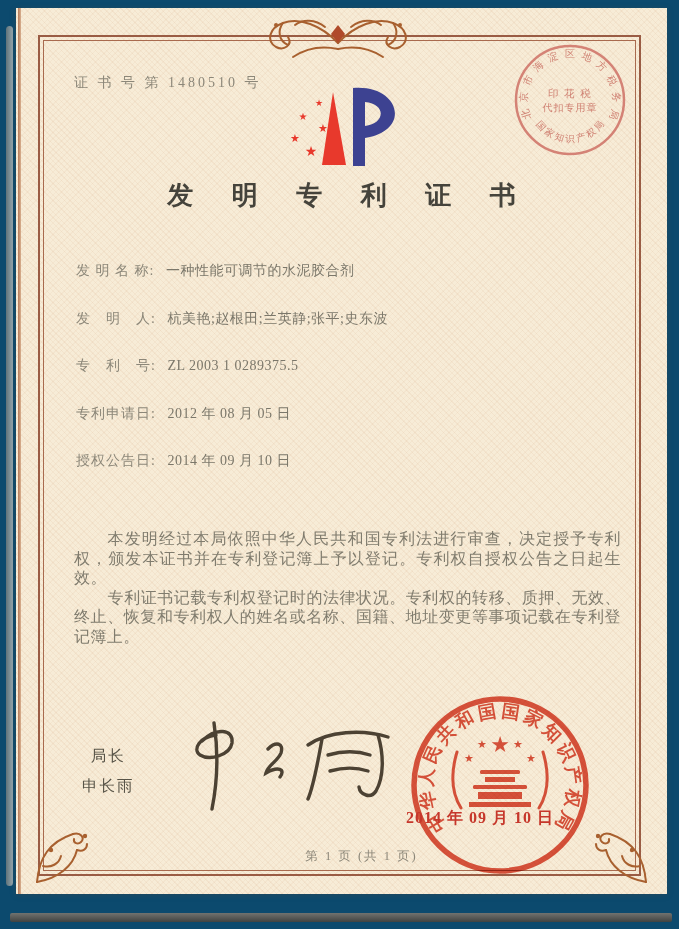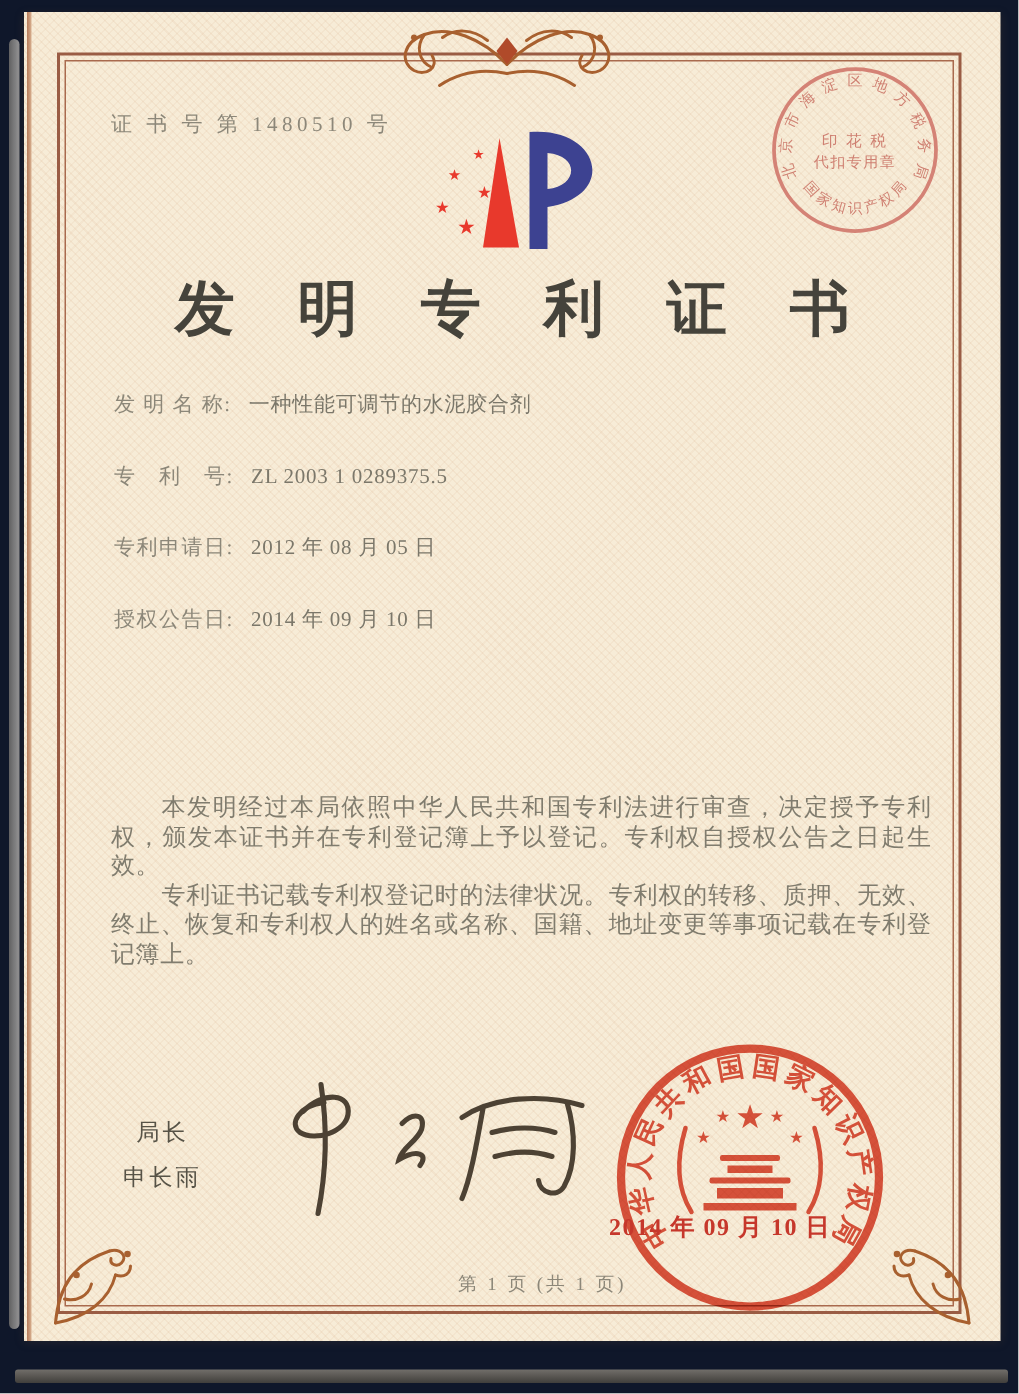--- a/index.html
+++ b/index.html
@@ -1,19 +1,19 @@
 <!DOCTYPE html>
 <html><head>
 <meta charset="utf-8">
 <style>
   * { margin:0; padding:0; box-sizing:border-box; }
   html,body { width:679px; height:929px; }
   body { background:#ffffff; font-family:"Liberation Serif", serif; position:relative; overflow:hidden; }
 
-  .photo { position:absolute; inset:0; background:#0f172a; }
+  .photo { position:absolute; inset:0; background:#0c4a6e; }
 
   
   .scan-edge-left { position:absolute; left:6px; top:26px; width:7px; height:860px;
     background:linear-gradient(90deg,#8d887f,#d4cfc7 85%); opacity:.65; border-radius:4px; }
   .scan-edge-bottom { position:absolute; left:10px; top:913px; width:662px; height:9px;
     background:linear-gradient(#7a766f,#45423d); opacity:.92; border-radius:2px; }
 
   
   .paper { position:absolute; left:16px; top:8px; width:651px; height:886px;
     background-color:#f7ecd7;
@@ -36,21 +36,21 @@
 
   .cert-no { position:absolute; left:58px; top:66px; font-size:14px; letter-spacing:3px;
     color:#8c8779; }
 
   .tax-stamp { position:absolute; left:495px; top:33px; width:118px; height:118px; opacity:.85; }
 
   .logo { position:absolute; left:257px; top:72px; width:130px; height:92px; }
   .logo .star { font-family:"DejaVu Sans", sans-serif; fill:#e8392c; }
 
   .title { position:absolute; left:0; top:170px; width:100%; text-align:center;
-    font-size:40px; font-weight:600; letter-spacing:16px; text-indent:16px; color:#45433b; }
+    font-size:26px; font-weight:600; letter-spacing:16px; text-indent:16px; color:#45433b; }
 
   .fields { position:absolute; left:60px; top:252px; display:flex; flex-direction:column;
     gap:26.5px; font-size:14px; }
   .field-row { line-height:21px; white-space:nowrap; }
   .field-label { color:#8c8779; letter-spacing:1px; }
   .field-value { color:#7b776a; margin-left:8px; letter-spacing:.5px; }
 
   .paragraphs { position:absolute; left:58px; top:521px; width:547px; font-size:16px;
     line-height:19.5px; color:#807c6e; text-align:justify; }
   .paragraphs p { text-indent:2.1em; margin:0; letter-spacing:.4px; }
@@ -153,20 +153,24 @@
       <polygon points="60,12 73,85 49,85" fill="#e8392c"></polygon>
       <path fill-rule="evenodd" fill="#3d4291" d="M80,8 C126,4 140,50 92,58 L92,86 L80,86 Z  M92,22 C114,24 112,44 92,46 Z"></path>
     </svg>
 
     <div class="title">发 明 专 利 证 书</div>
 
     <div class="fields">
       <div class="field-row">
         <span class="field-label">发 明 名 称:</span>
         <span class="field-value">一种性能可调节的水泥胶合剂</span>
+      </div>
+      <div class="field-row">
+        <span class="field-label">发　明　人:</span>
+        <span class="field-value">杭美艳;赵根田;兰英静;张平;史东波</span>
       </div>
       <div class="field-row">
         <span class="field-label">专　利　号:</span>
         <span class="field-value">ZL 2003 1 0289375.5</span>
       </div>
       <div class="field-row">
         <span class="field-label">专利申请日:</span>
         <span class="field-value">2012 年 08 月 05 日</span>
       </div>
       <div class="field-row">

